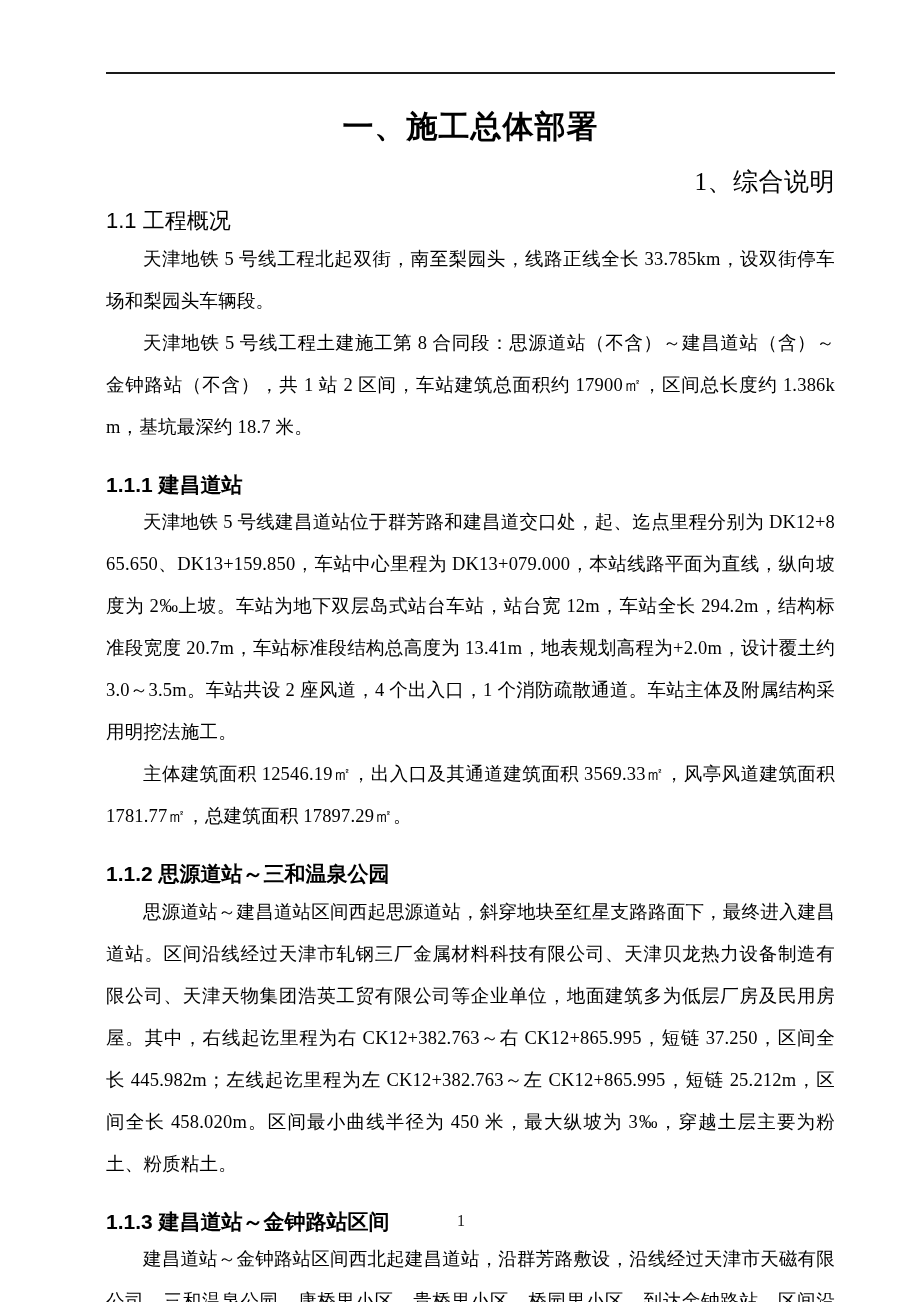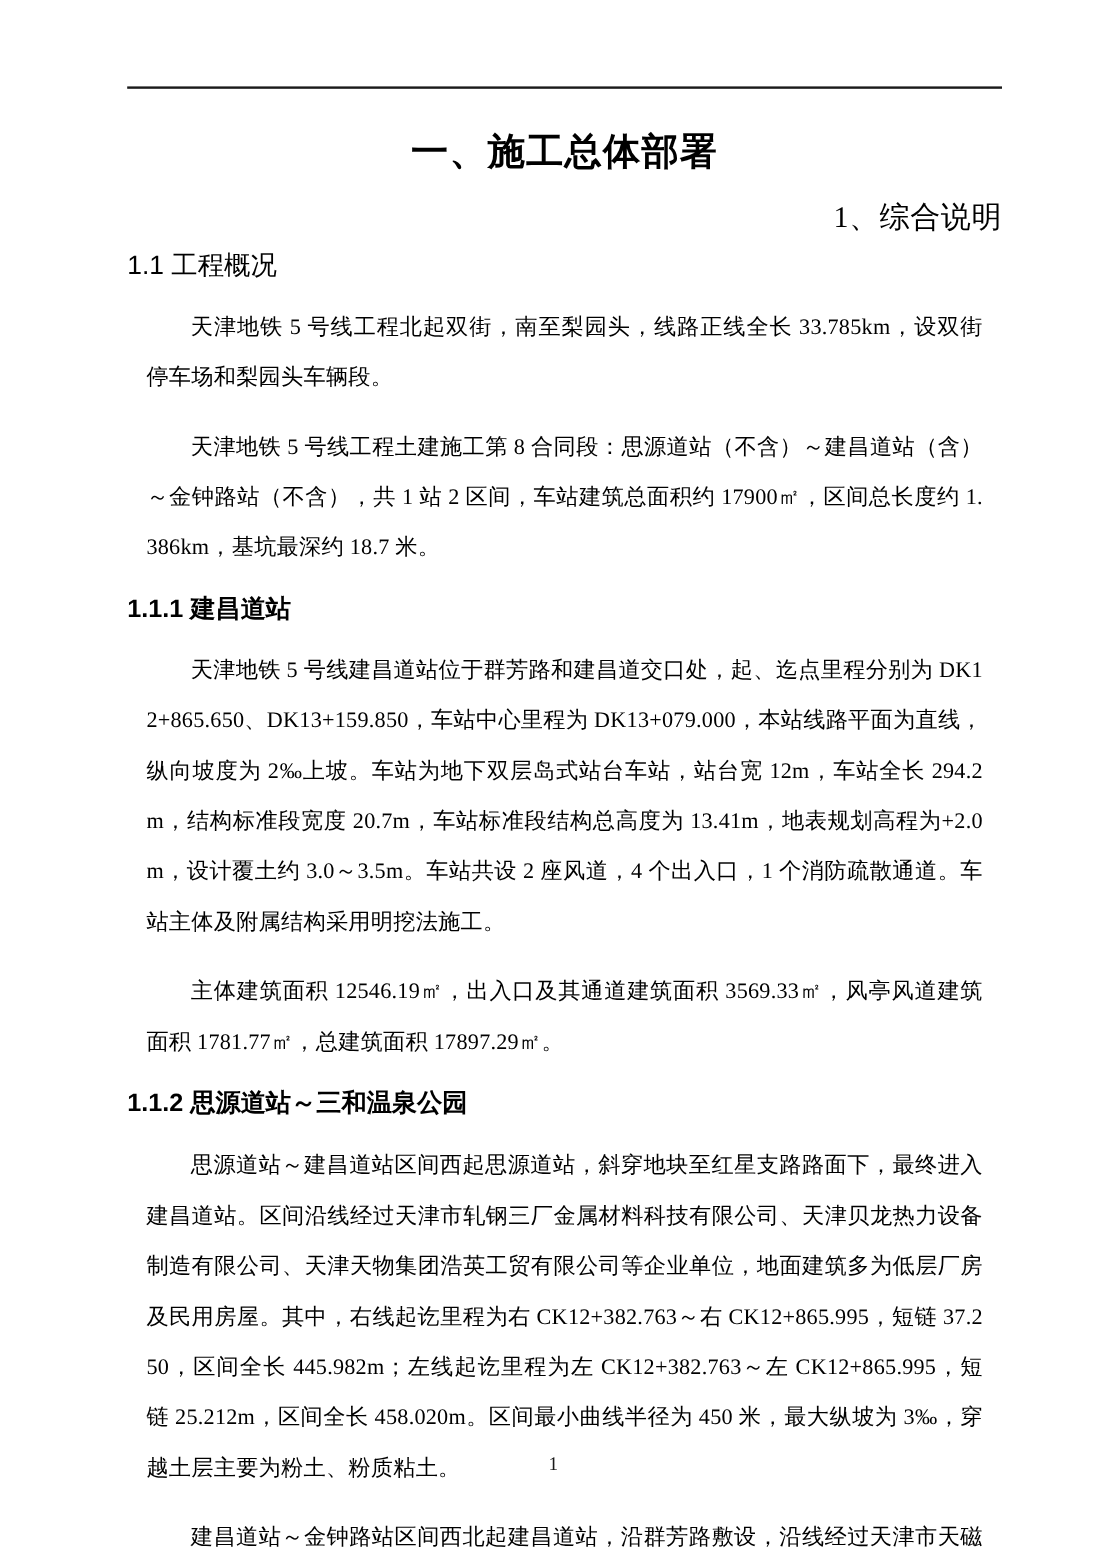--- a/index.html
+++ b/index.html
@@ -69,29 +69,29 @@
     font-weight: normal;
     margin: 8px 0 2px 0;
     line-height: 1.35;
     letter-spacing: 0px;
   }
 
   .h3 {
     font-family: "Liberation Sans", "DejaVu Sans", sans-serif;
     font-size: 21px;
     font-weight: bold;
-    margin: 9px 0 2px 0;
+    margin: 23px 0 2px 0;
     line-height: 1.35;
   }
 
   p.body {
     font-family: "Liberation Serif", "DejaVu Serif", serif;
     font-size: 18.5px;
     line-height: 42px;
-    margin: 16px;
+    margin: 0;
     text-indent: 2em;
     text-align: justify;
     text-justify: inter-ideograph;
     letter-spacing: 0.2px;
     word-break: break-all;
   }
 
   
   .page-number {
     position: absolute;
@@ -126,20 +126,21 @@
     <h4 class="h3">1.1.1 建昌道站</h4>
 
     <p class="body">天津地铁 5 号线建昌道站位于群芳路和建昌道交口处，起、迄点里程分别为 DK12+865.650、DK13+159.850，车站中心里程为 DK13+079.000，本站线路平面为直线，纵向坡度为 2‰上坡。车站为地下双层岛式站台车站，站台宽 12m，车站全长 294.2m，结构标准段宽度 20.7m，车站标准段结构总高度为 13.41m，地表规划高程为+2.0m，设计覆土约 3.0～3.5m。车站共设 2 座风道，4 个出入口，1 个消防疏散通道。车站主体及附属结构采用明挖法施工。</p>
 
     <p class="body">主体建筑面积 12546.19㎡，出入口及其通道建筑面积 3569.33㎡，风亭风道建筑面积 1781.77㎡，总建筑面积 17897.29㎡。</p>
 
     <h4 class="h3">1.1.2 思源道站～三和温泉公园</h4>
 
     <p class="body">思源道站～建昌道站区间西起思源道站，斜穿地块至红星支路路面下，最终进入建昌道站。区间沿线经过天津市轧钢三厂金属材料科技有限公司、天津贝龙热力设备制造有限公司、天津天物集团浩英工贸有限公司等企业单位，地面建筑多为低层厂房及民用房屋。其中，右线起讫里程为右 CK12+382.763～右 CK12+865.995，短链 37.250，区间全长 445.982m；左线起讫里程为左 CK12+382.763～左 CK12+865.995，短链 25.212m，区间全长 458.020m。区间最小曲线半径为 450 米，最大纵坡为 3‰，穿越土层主要为粉土、粉质粘土。</p>
 
+    <h4 class="h3">1.1.3 建昌道站～金钟路站区间</h4>
 
     <p class="body">建昌道站～金钟路站区间西北起建昌道站，沿群芳路敷设，沿线经过天津市天磁有限公司、三和温泉公园、康桥里小区、贵桥里小区、桥园里小区，到达金钟路站，区间沿线多为多层及高层住宅。其中右线起讫里程为 CK13+160.195～CK14+100.111, 区间全长</p>
 
   </div>
 
   <div class="page-number">1</div>
 
 </div>
 
 </body></html>

